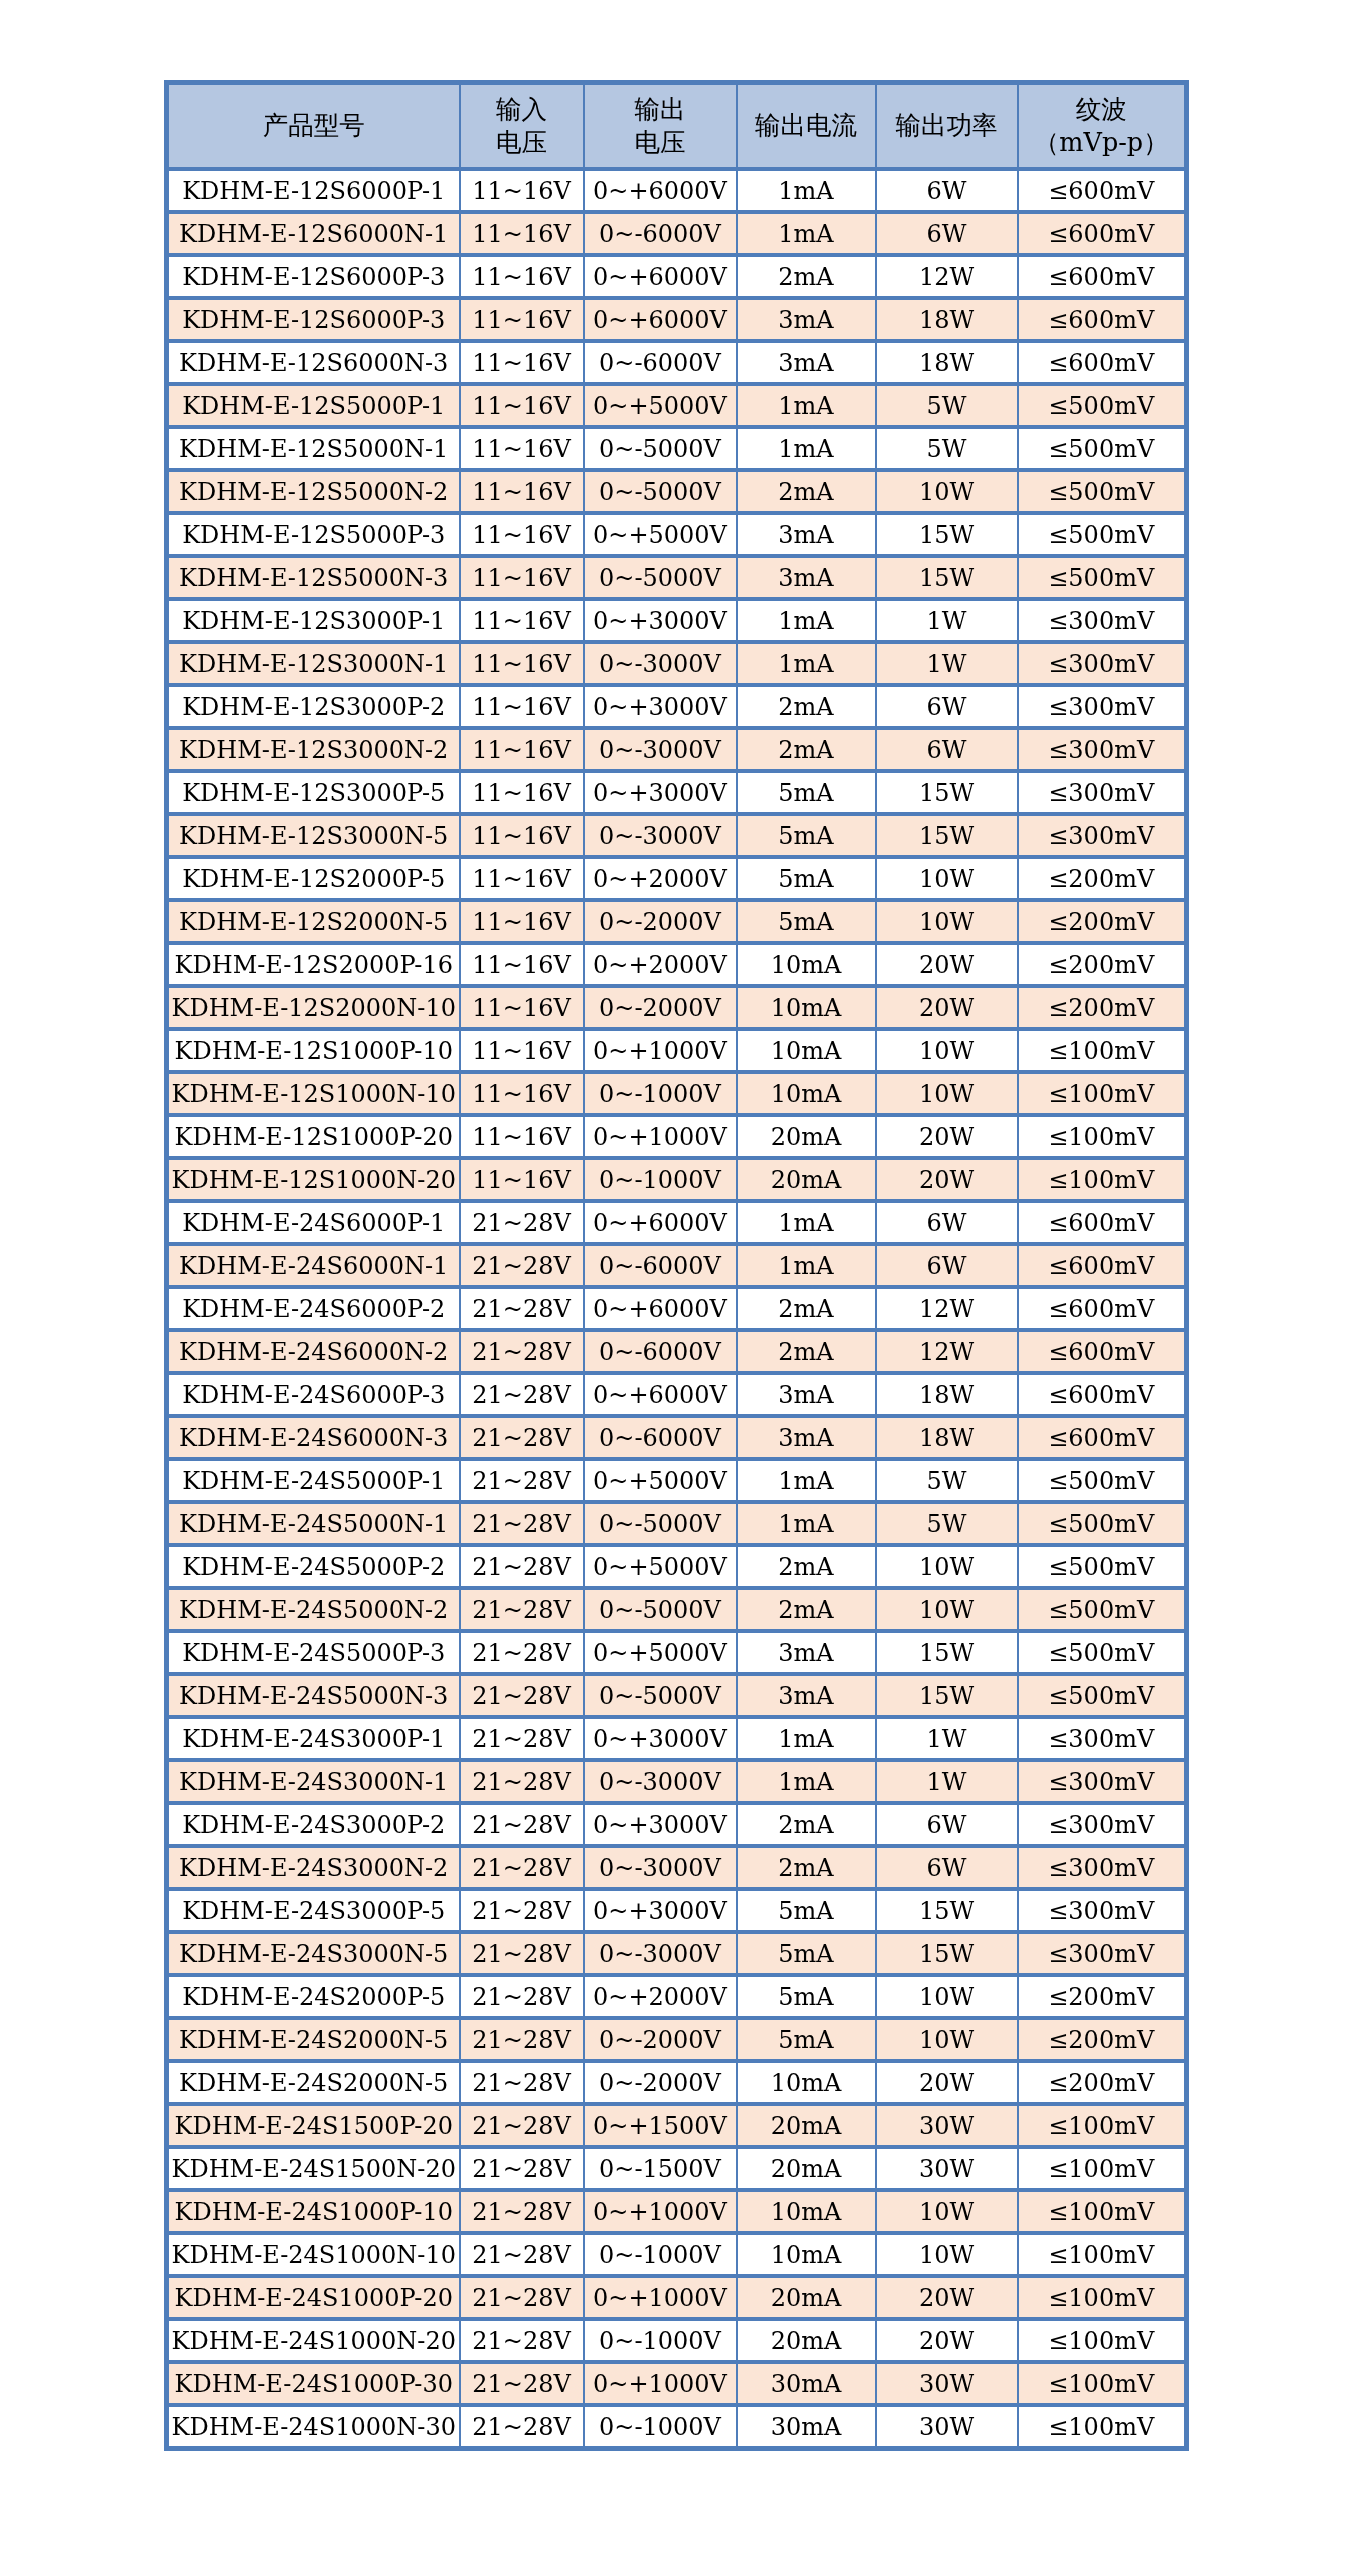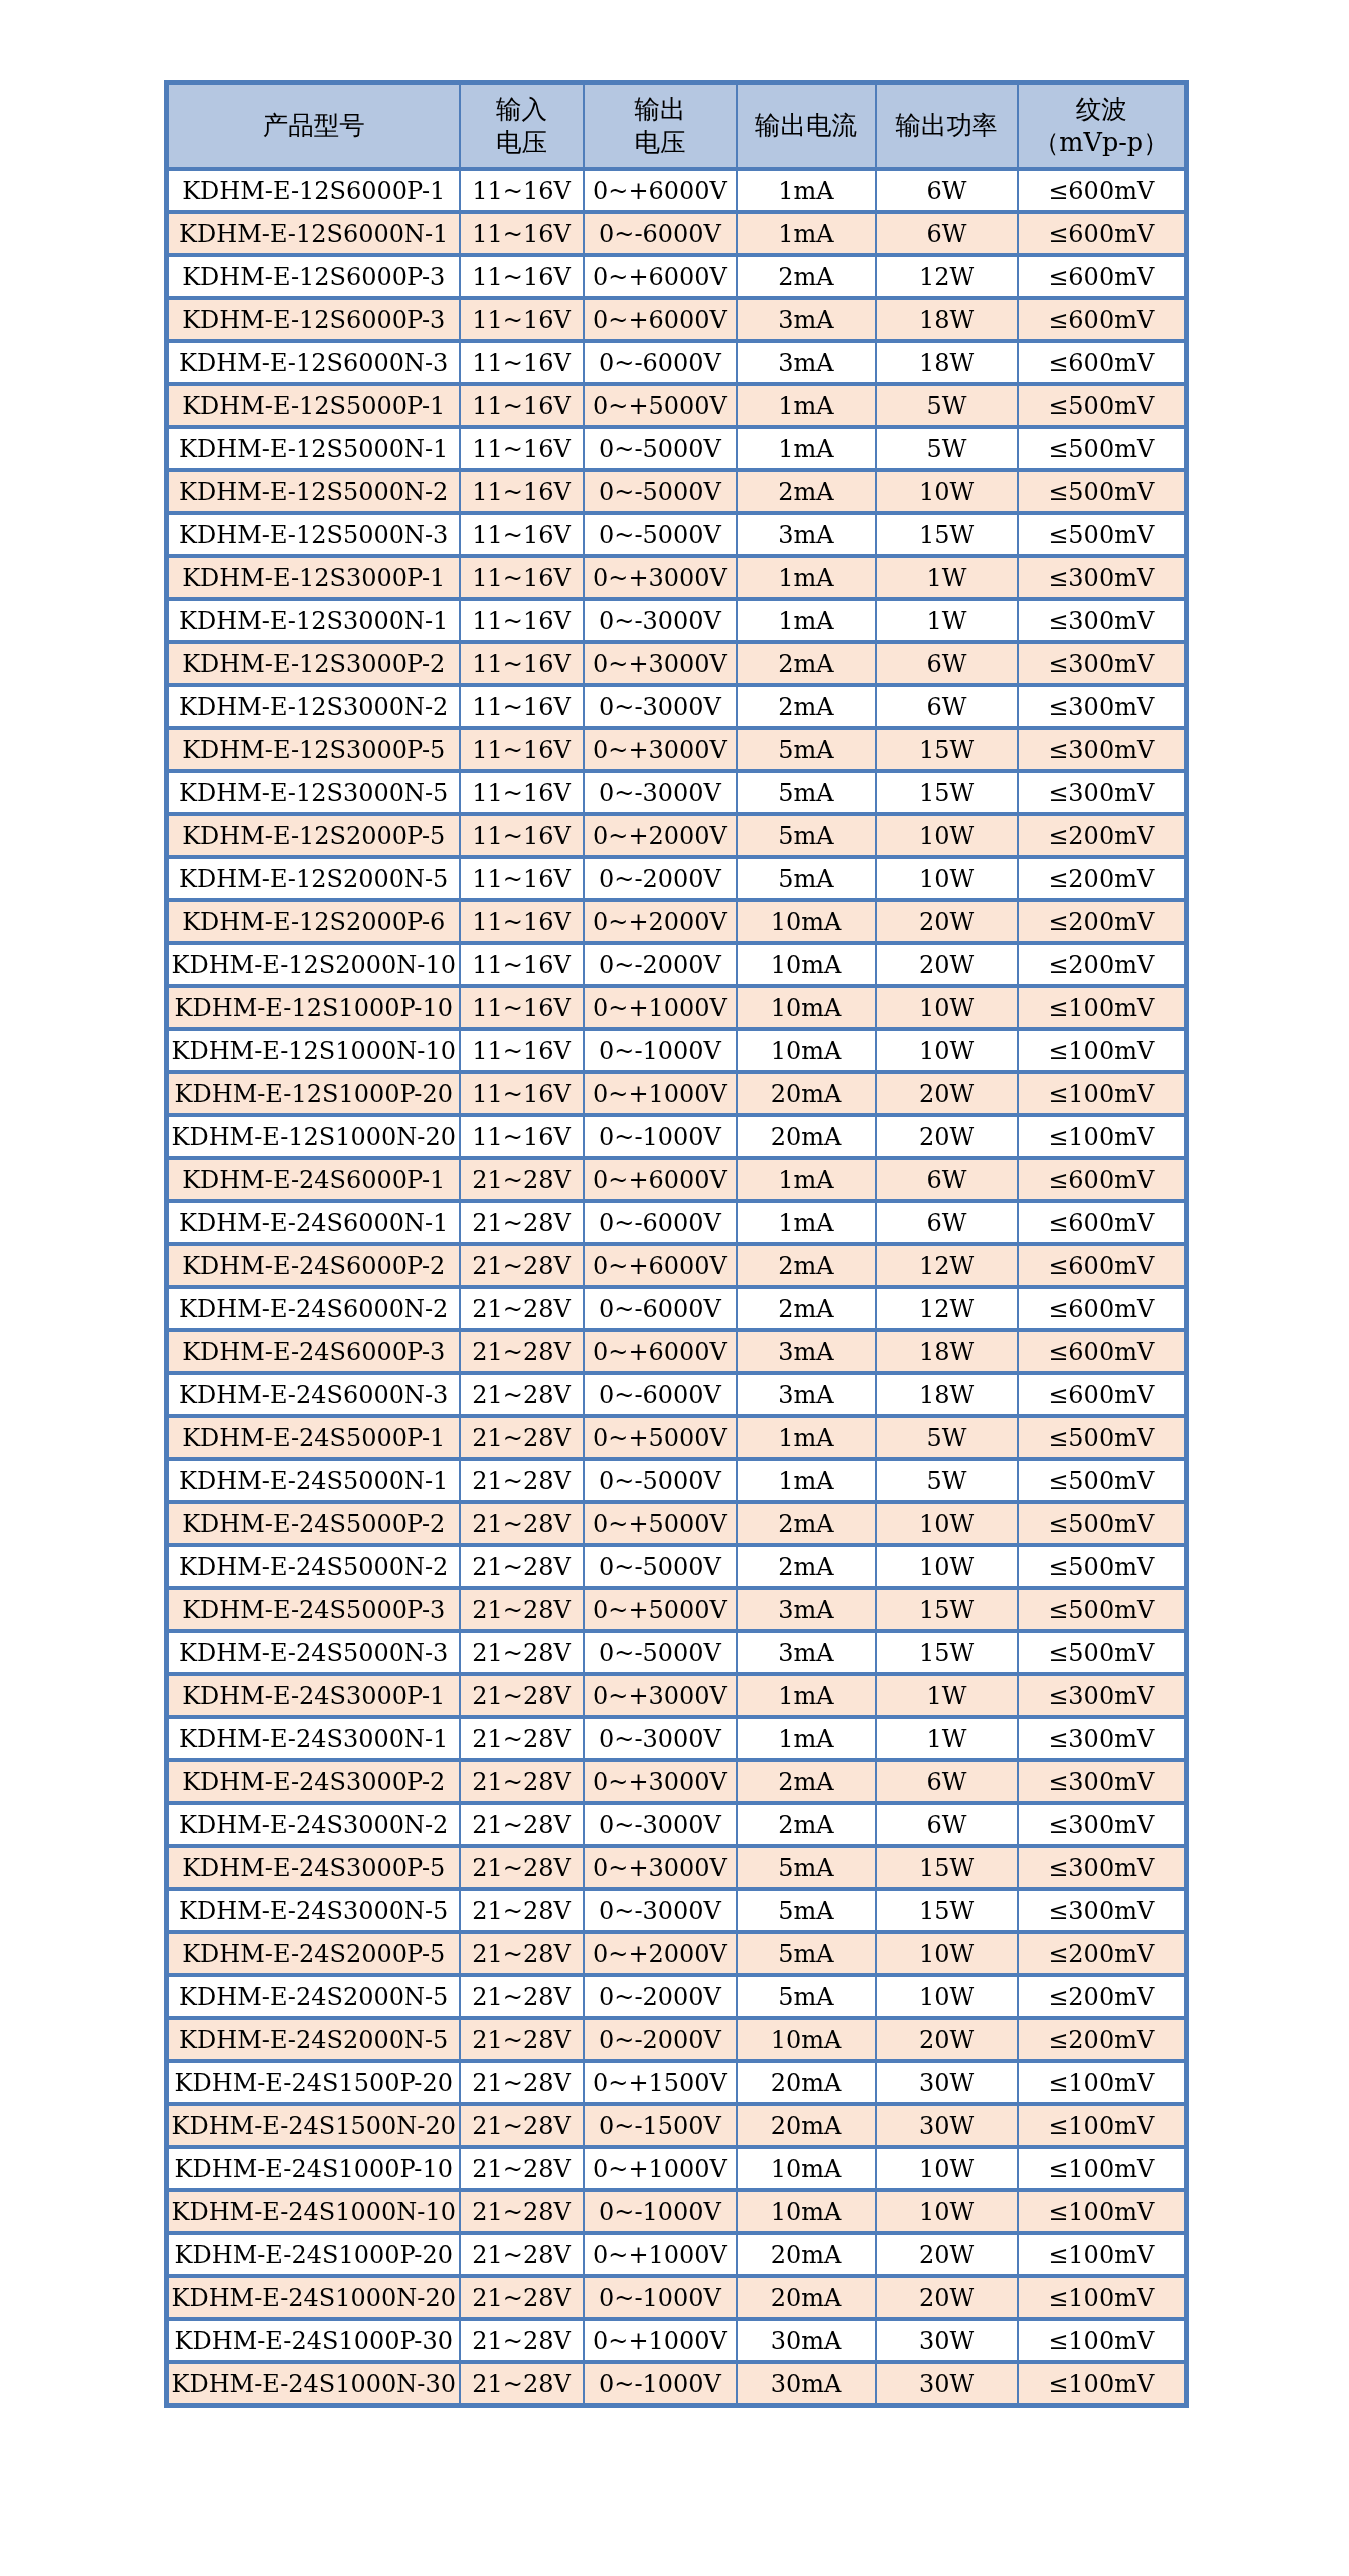--- a/index.html
+++ b/index.html
@@ -124,20 +124,28 @@
         </tr>
         <tr>
           <td>KDHM-E-12S5000N-2</td>
           <td>11~16V</td>
           <td>0~-5000V</td>
           <td>2mA</td>
           <td>10W</td>
           <td>≤500mV</td>
         </tr>
         <tr>
+          <td>KDHM-E-12S5000P-3</td>
+          <td>11~16V</td>
+          <td>0~+5000V</td>
+          <td>3mA</td>
+          <td>15W</td>
+          <td>≤500mV</td>
+        </tr>
+        <tr>
           <td>KDHM-E-12S5000N-3</td>
           <td>11~16V</td>
           <td>0~-5000V</td>
           <td>3mA</td>
           <td>15W</td>
           <td>≤500mV</td>
         </tr>
         <tr>
           <td>KDHM-E-12S3000P-1</td>
           <td>11~16V</td>
@@ -196,21 +204,21 @@
         </tr>
         <tr>
           <td>KDHM-E-12S2000N-5</td>
           <td>11~16V</td>
           <td>0~-2000V</td>
           <td>5mA</td>
           <td>10W</td>
           <td>≤200mV</td>
         </tr>
         <tr>
-          <td>KDHM-E-12S2000P-6</td>
+          <td>KDHM-E-12S2000P-16</td>
           <td>11~16V</td>
           <td>0~+2000V</td>
           <td>10mA</td>
           <td>20W</td>
           <td>≤200mV</td>
         </tr>
         <tr>
           <td>KDHM-E-12S2000N-10</td>
           <td>11~16V</td>
           <td>0~-2000V</td>

